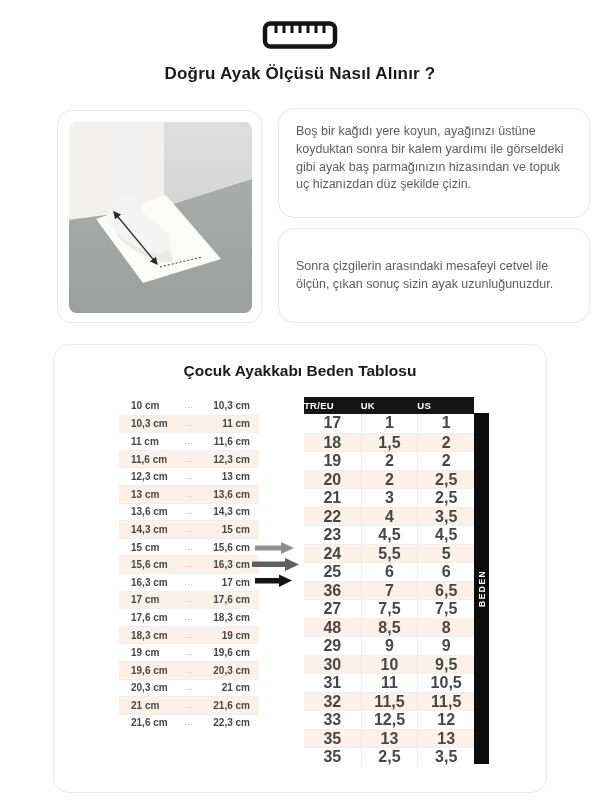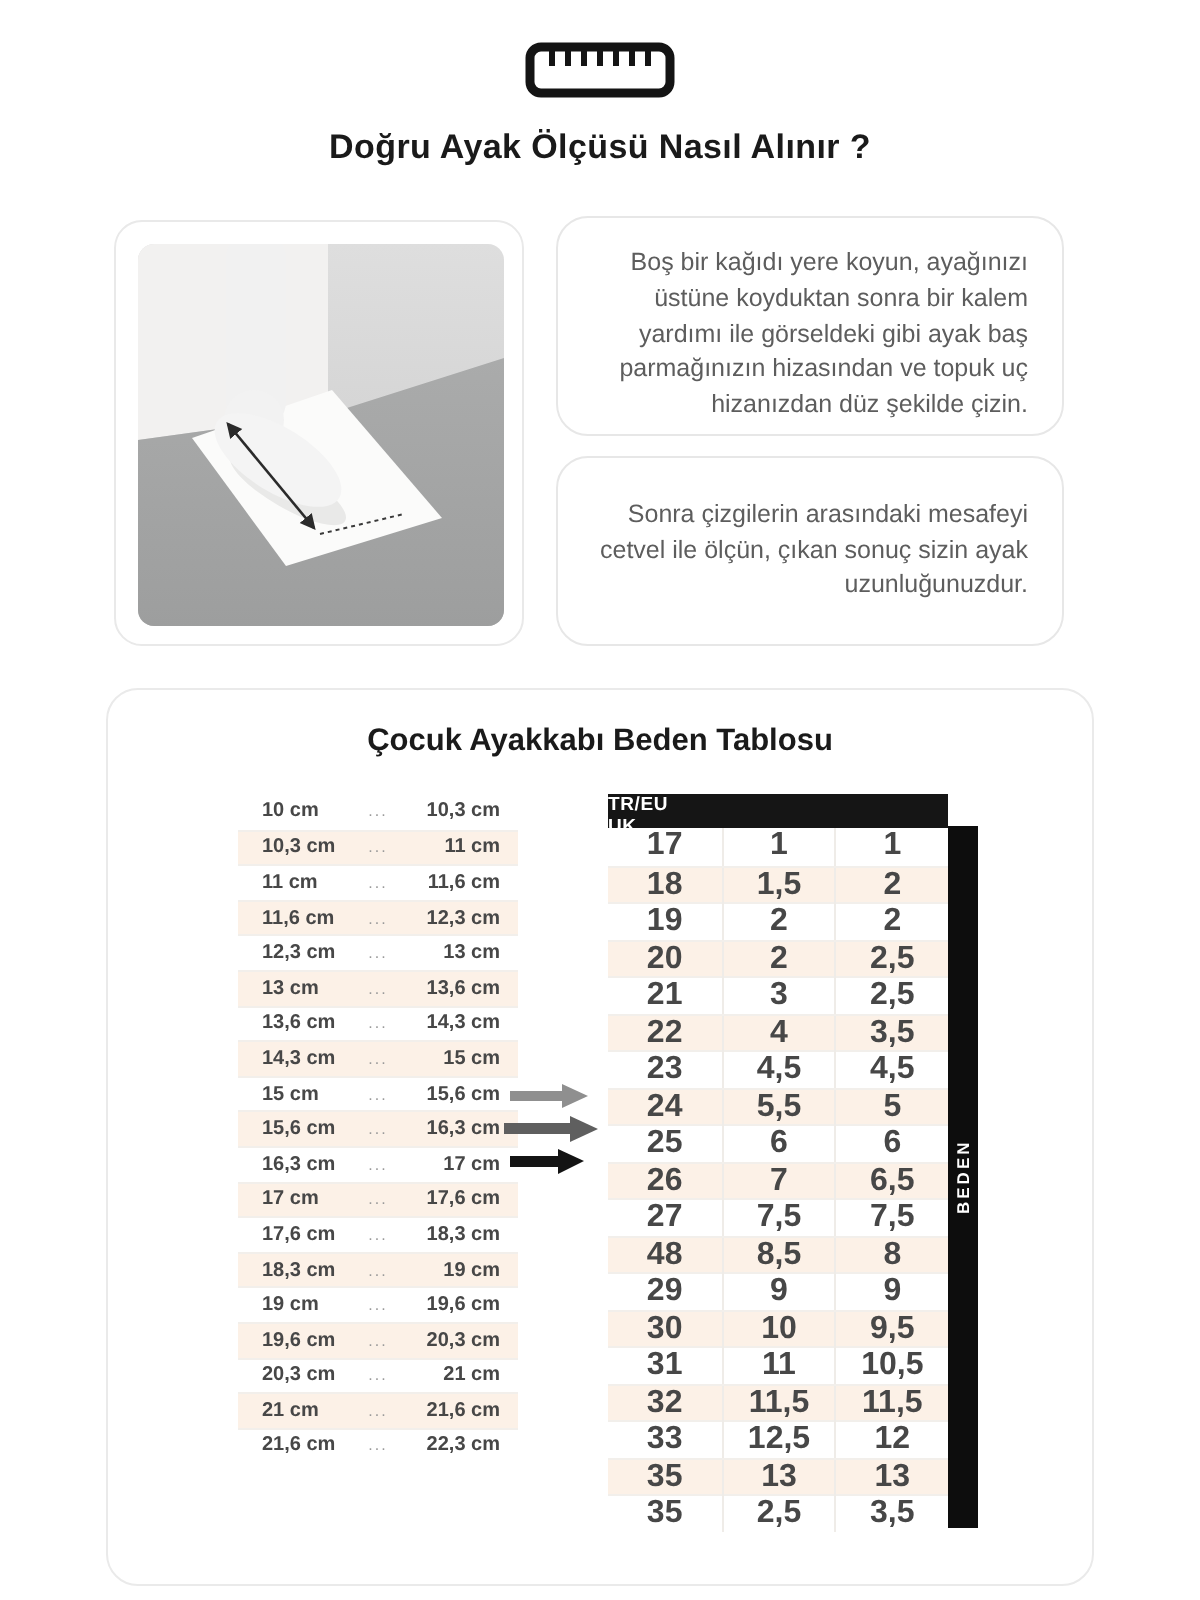--- a/index.html
+++ b/index.html
@@ -13,23 +13,23 @@
     position:absolute;top:64px;left:0;width:100%;text-align:center;
     font-size:17px;font-weight:700;color:#1a1a1a;letter-spacing:.2px;
   }
   
   .photo-card{
     position:absolute;left:57px;top:110px;width:205px;height:213px;
     border:1px solid #e9e9e9;border-radius:14px;box-sizing:border-box;padding:11px;background:#fff;
   }
   .photo-card svg{display:block;border-radius:8px;}
   .guide-box{
-    position:absolute;left:278px;width:254px;box-sizing:border-box;
+    position:absolute;left:278px;width:312px;box-sizing:border-box;
     border:1px solid #e7e7e7;border-radius:16px;background:#fff;
-    padding:14px 17px;font-size:12.5px;line-height:1.42;color:#5d5d5d;text-align:right;
+    padding:14px 17px;font-size:12.5px;line-height:1.42;color:#5d5d5d;
   }
   .guide-box.b1{top:108px;height:110px;}
   .guide-box.b2{top:228px;height:95px;display:flex;align-items:center;}
   
   .table-card{
     position:absolute;left:53px;top:344px;width:494px;height:449px;
     border:1px solid #eaeaea;border-radius:16px;background:#fff;box-sizing:border-box;
   }
   .table-title{
     position:absolute;top:17px;left:0;width:100%;text-align:center;
@@ -45,21 +45,21 @@
     display:grid;grid-template-columns:1fr 26px 1fr;align-items:center;
     height:17.6px;box-sizing:border-box;font-size:10px;font-weight:700;color:#474747;
   }
   .cm-row + .cm-row{border-top:1px solid #f2efeb;}
   .cm-row.alt{background:var(--accent-row,#fcf1e7);}
   .cm-from{padding-left:12px;text-align:left;}
   .cm-dots{text-align:center;color:#9a9a9a;font-size:8px;letter-spacing:1px;font-weight:400;}
   .cm-to{padding-right:9px;text-align:right;}
   
   .size-table{position:absolute;left:250px;top:52px;width:170px;}
-  .size-head{display:grid;grid-template-columns:1fr;}
+  .size-head{display:grid;grid-template-columns:1fr 1fr 1fr;}
   .size-row{
     display:grid;grid-template-columns:1fr 1fr 1fr;align-items:center;
     height:18.5px;box-sizing:border-box;font-size:16px;font-weight:700;color:#474747;text-align:center;
   }
   .size-row + .size-row{border-top:1px solid #f2efeb;}
   .size-row.alt{background:var(--accent-row,#fcf1e7);}
   .size-cell + .size-cell{border-left:1px solid #efece8;height:100%;display:flex;align-items:center;justify-content:center;}
   .size-cell{display:flex;align-items:center;justify-content:center;height:100%;}
   
   .beden-bar{
@@ -290,21 +290,21 @@
             <span class="size-cell">24</span>
             <span class="size-cell">5,5</span>
             <span class="size-cell">5</span>
           </div>
           <div class="size-row">
             <span class="size-cell">25</span>
             <span class="size-cell">6</span>
             <span class="size-cell">6</span>
           </div>
           <div class="size-row alt">
-            <span class="size-cell">26</span>
+            <span class="size-cell">36</span>
             <span class="size-cell">7</span>
             <span class="size-cell">6,5</span>
           </div>
           <div class="size-row">
             <span class="size-cell">27</span>
             <span class="size-cell">7,5</span>
             <span class="size-cell">7,5</span>
           </div>
           <div class="size-row alt">
             <span class="size-cell">48</span>

